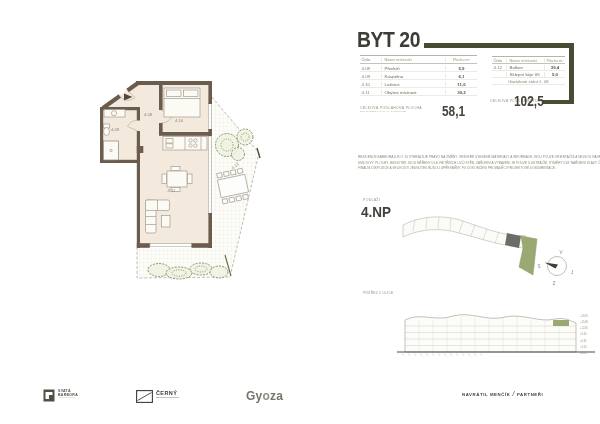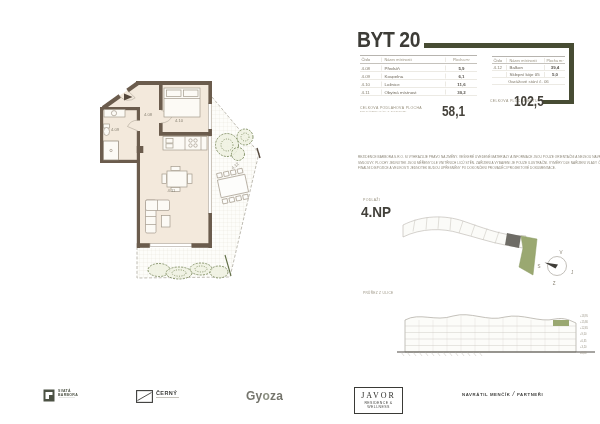--- a/index.html
+++ b/index.html
@@ -369,24 +369,20 @@
         <div class="cerny-name">ČERNÝ</div>
         <div class="cerny-line"></div>
       </div>
     </div>
   </div>
 
   <div class="abs gyoza" style="left:246px;top:389px;">
     <span>Gy</span><span class="o">o</span><span>za</span>
   </div>
 
-  <div class="abs javor-box" style="left:354px;top:387px;">
-    <div class="javor-name">JAVOR</div>
-    <div class="javor-sub">RESIDENCE &amp; WELLNESS</div>
-  </div>
 
   <div class="abs" style="left:462px;top:390px;height:10px;">
     <div class="s nav" style="width:330px;">
       <span>NAVRÁTIL MENČÍK</span>
       <span class="slash">/</span>
       <span>PARTNEŘI</span>
     </div>
   </div>
 
 </div>

